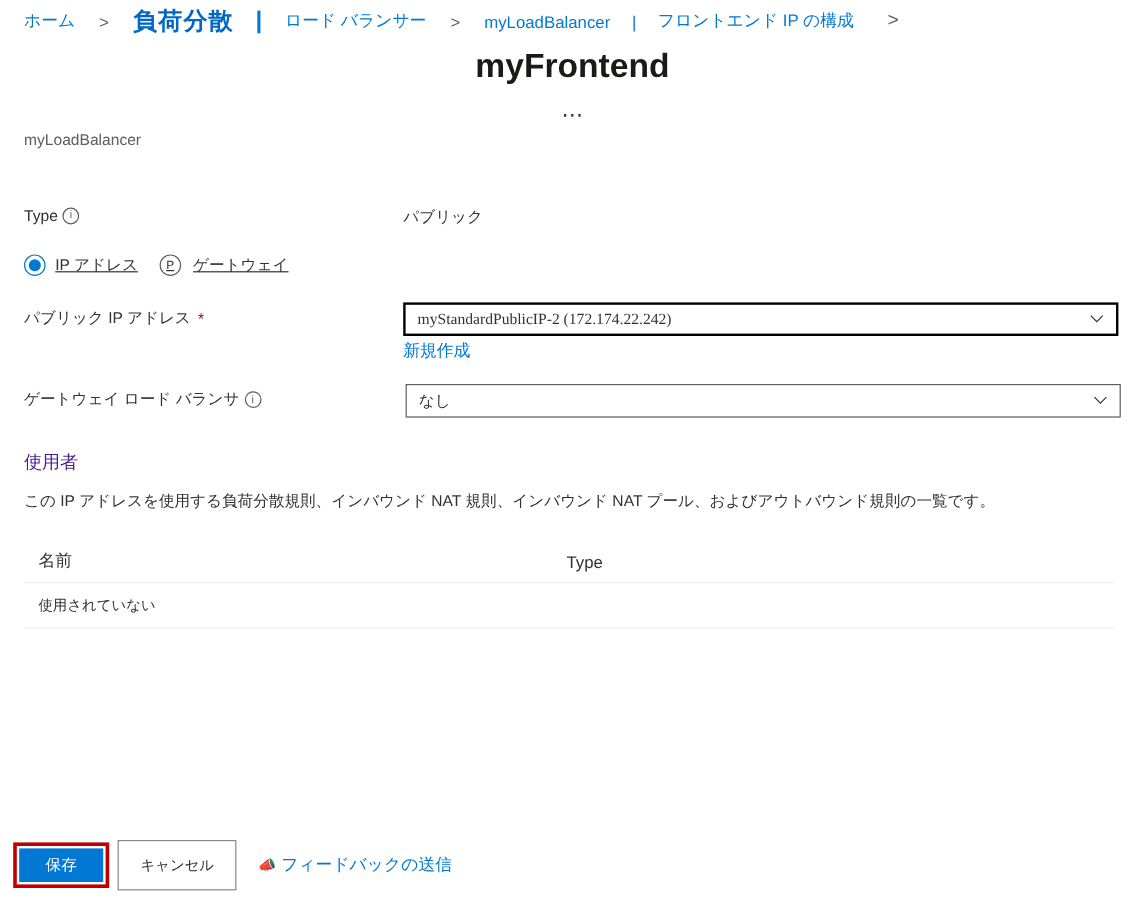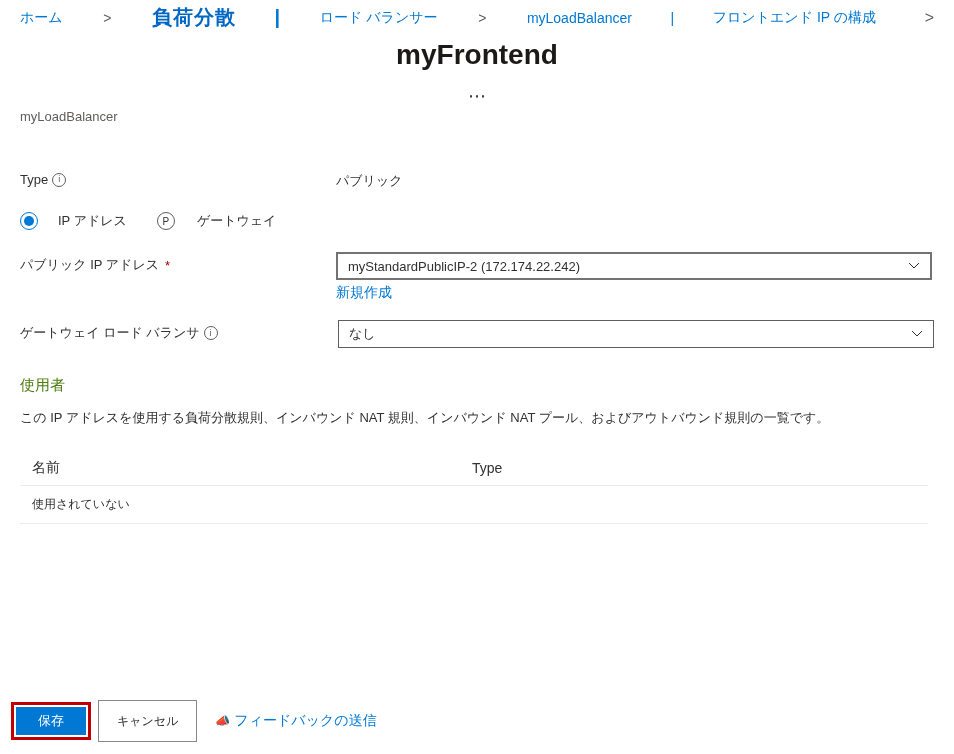--- a/index.html
+++ b/index.html
@@ -8,26 +8,25 @@
       font-size: 13px;
       color: #323130;
       background: #fff;
       width: 954px;
       height: 754px;
       position: relative;
     }
     .breadcrumb {
       display: flex;
       align-items: center;
-      gap: 6px;
-      padding: 4px 20px 0 20px;
+      gap: 18px;
+      padding: 4px 7px 0 20px;
       font-size: 14px;
       color: #0078d4;
       flex-wrap: wrap;
-      justify-content: space-between;
     }
     .breadcrumb a { color: #0078d4; text-decoration: none; cursor: pointer; }
     .breadcrumb .sep { color: #605e5c; margin: 0 2px; }
     .breadcrumb .big { font-size: 20px; font-weight: 700; color: #0068c4; letter-spacing: 1px; }
     .breadcrumb .pipe { color: #0078d4; }
     .breadcrumb .last-chevron { color: #605e5c; margin-left: 10px; font-size: 16px;}
     .header {
       padding: 8px 20px 0 20px;
     }
     .title-row { display: flex; align-items: center; gap: 14px; flex-direction: column; }
@@ -66,21 +65,21 @@
       width: 14px; height: 14px;
       border: 1px solid #605e5c;
       border-radius: 50%;
       font-size: 9px;
       line-height: 1;
       color: #605e5c;
     }
     .required { color: #a80000; margin-left: 2px; }
     .form-value { flex: 1; }
     .static-text { font-size: 13px; color: #323130; padding-top: 4px; }
-    .radio-group { display: flex; align-items: center; gap: 20px; }
+    .radio-group { display: flex; align-items: center; gap: 8px; text-decoration: underline; }
     .radio {
       display: inline-flex; align-items: center; justify-content: center;
       width: 18px; height: 18px;
       border: 1px solid #323130;
       border-radius: 50%;
     }
     .radio.selected { border-color: #0078d4; }
     .radio.selected::after {
       content: ""; width: 10px; height: 10px; border-radius: 50%; background: #0078d4;
     }
@@ -97,36 +96,37 @@
       height: 28px;
       display: flex;
       align-items: center;
       justify-content: space-between;
       padding: 0 10px;
       width: 596px;
       background: #fff;
       cursor: pointer;
     }
     .dropdown.highlighted {
-      border: 2px solid #737373;
+      border: 2px solid #000000;
+      font-family: Liberation Serif, serif;
     }
     .chevron-down {
       width: 12px; height: 12px;
     }
     .chevron-down svg { display: block; }
     .create-link {
       color: #0078d4;
       font-size: 14px;
       margin-top: 4px;
       display: inline-block;
       cursor: pointer;
     }
     .section-title {
       font-size: 15px;
-      color: #4d7c0f;
+      color: #4c1d95;
       margin-top: 28px;
       padding: 0 20px;
     }
     .section-desc {
       font-size: 13px;
       color: #323130;
       padding: 14px 20px 0 20px;
     }
     .table {
       margin: 24px 20px 0 20px;

